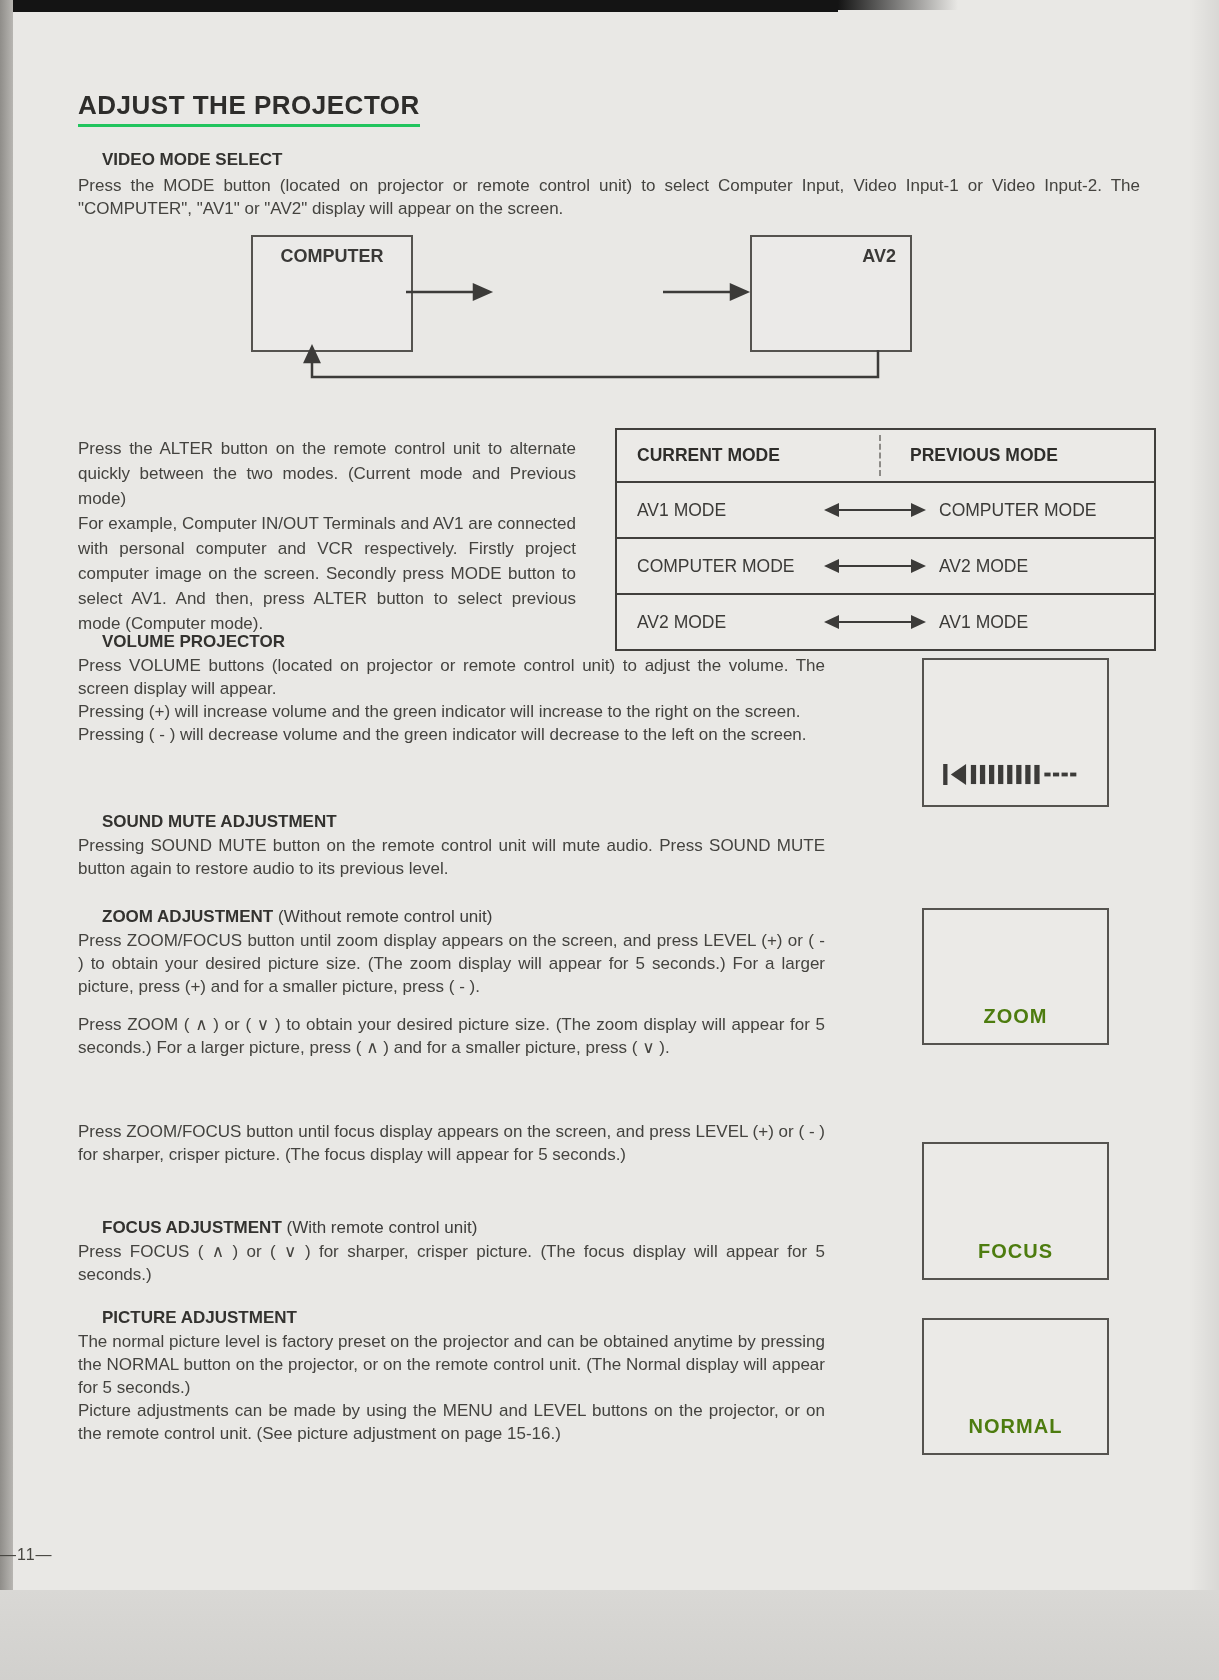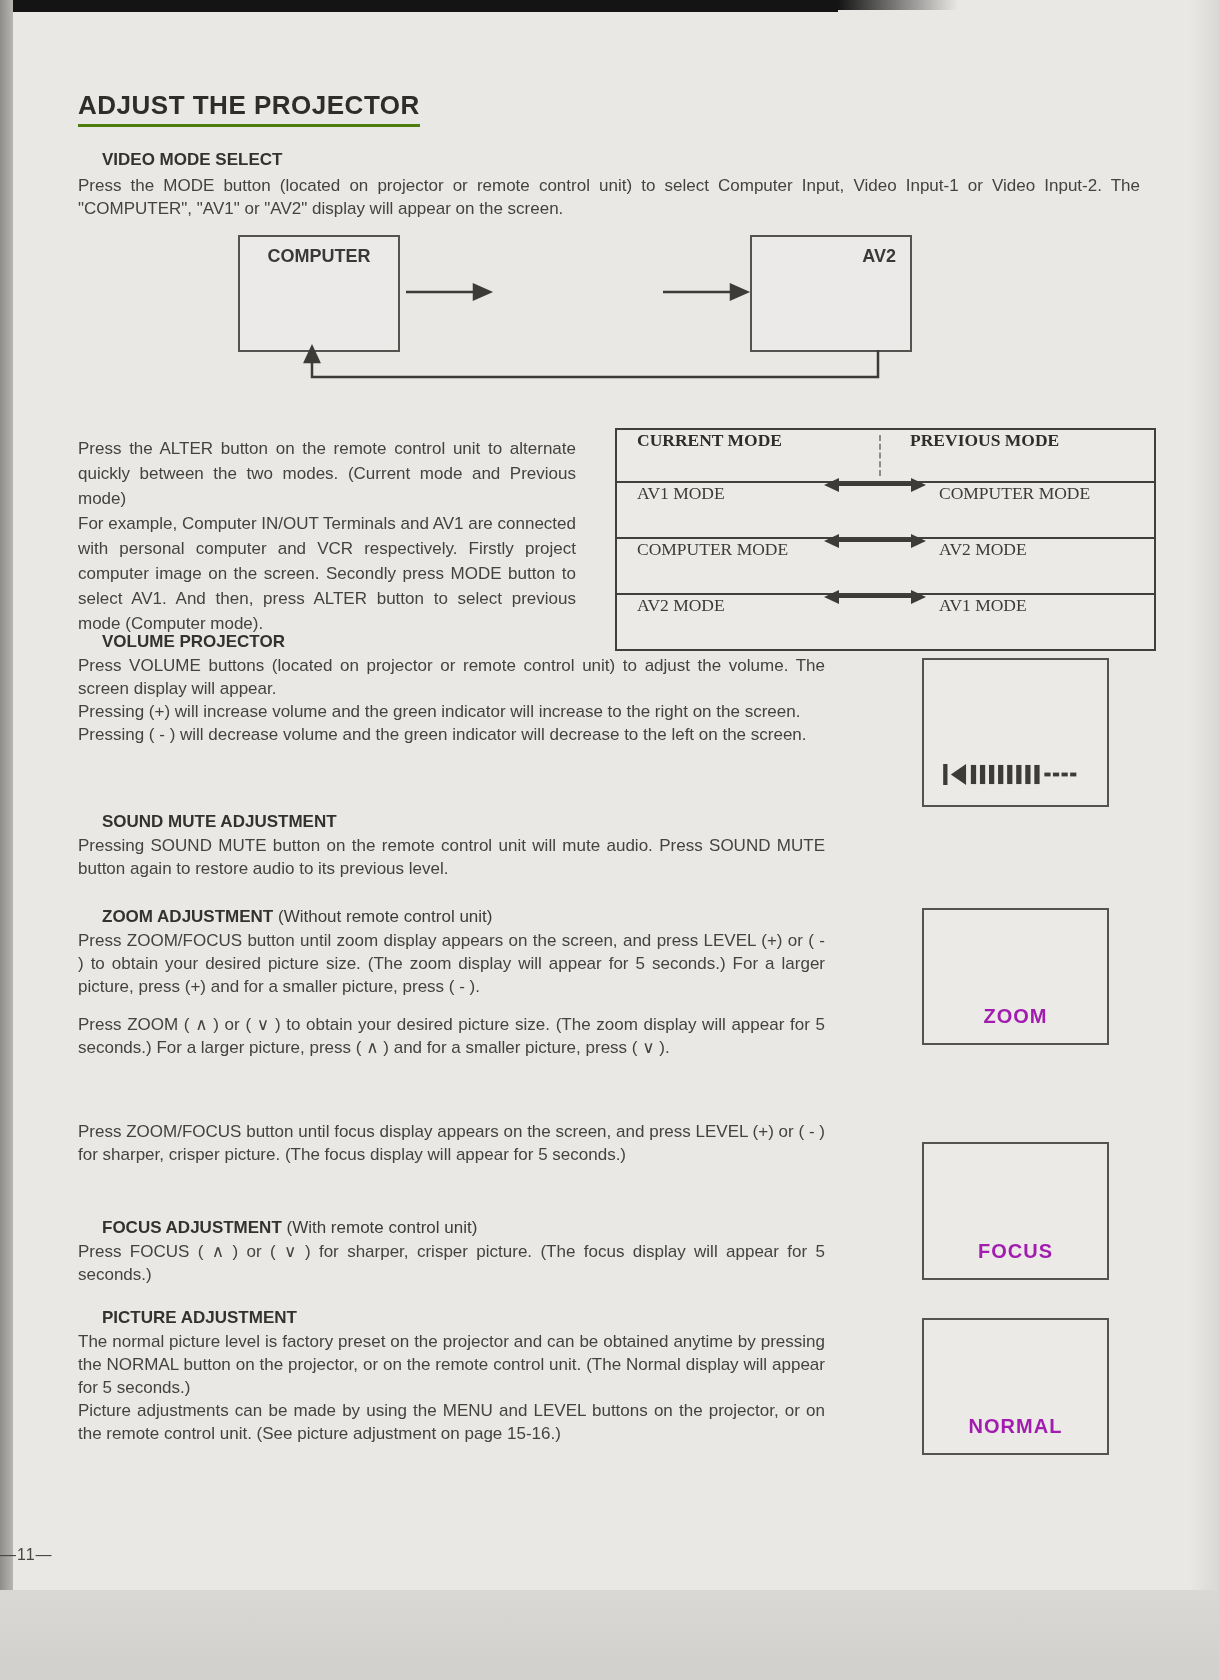--- a/index.html
+++ b/index.html
@@ -17,45 +17,45 @@
     background:linear-gradient(90deg,#8f8d89,#b8b6b2);}
   .scan-bottomband{position:absolute;left:0;top:1590px;width:1219px;height:90px;
     background:linear-gradient(180deg,#d9d8d5,#d1d0cd);}
   .scan-rightedge{position:absolute;right:0;top:0;width:30px;height:1590px;
     background:linear-gradient(90deg,rgba(0,0,0,0),rgba(0,0,0,0.07));}
 
   
   .doc-title{
     position:absolute;left:78px;top:90px;
     font-size:26px;font-weight:bold;letter-spacing:.5px;color:#2e2d2b;
-    border-bottom:3px solid #4d7c0f;padding-bottom:3px;
+    border-bottom:3px solid #22c55e;padding-bottom:3px;
   }
   .sec-heading{font-size:17px;font-weight:bold;color:#33322f;line-height:24px;margin-left:24px;}
   .sec-heading .suffix{font-weight:normal;color:#3d3c3a;}
   .body-text{font-size:17px;line-height:23px;color:#44433f;text-align:justify;}
   .body-text p{margin:0;}
 
   .video-mode{position:absolute;left:78px;top:148px;width:1062px;}
   .video-mode .body-text{margin-top:2px;}
 
   
   .flow-diagram{position:absolute;left:238px;top:235px;width:676px;height:152px;}
   .flow-box{position:absolute;top:0;width:158px;height:113px;border:2px solid #55534f;background:rgba(255,255,255,0.12);}
   .flow-box .fb-label{font-size:18px;font-weight:bold;color:#3a3937;padding-top:9px;}
-  .fb-computer{left:0;}
+  .fb-computer{left:13px;}
   .fb-computer .fb-label{text-align:center;}
   .fb-av1{left:255px;}
   .fb-av2{left:512px;}
   .fb-av1 .fb-label,.fb-av2 .fb-label{text-align:right;padding-right:14px;}
   .flow-connectors{position:absolute;left:0;top:0;width:676px;height:152px;}
 
   
   .alter-text{position:absolute;left:78px;top:436px;width:498px;line-height:25px;}
   .mode-table{position:absolute;left:615px;top:428px;width:537px;border:2px solid #413f3c;background:rgba(255,255,255,0.10);}
-  .mt-row{display:flex;align-items:flex-start;height:54px;border-top:2px solid #413f3c;position:relative;font-family:Liberation Serif, serif;}
+  .mt-row{display:flex;align-items:center;height:54px;border-top:2px solid #413f3c;position:relative;}
   .mt-row.header{border-top:none;height:51px;}
   .mt-divider{position:absolute;left:262px;top:5px;bottom:5px;border-left:2px dashed #8d8b87;}
   .mt-cur{width:198px;padding-left:20px;font-size:17.5px;color:#3c3b38;}
   .mt-prev{padding-left:12px;font-size:17.5px;color:#3c3b38;}
   .mt-row.header .mt-cur,.mt-row.header .mt-prev{font-weight:bold;color:#2f2e2b;}
   .mt-row.header .mt-prev{padding-left:75px;}
   .dbl-arrow{position:relative;width:72px;height:2.5px;background:#3c3b39;margin:0 16px 0 4px;flex:none;}
   .dbl-arrow::before{content:'';position:absolute;left:-15px;top:-5.5px;
     border-top:7px solid transparent;border-bottom:7px solid transparent;border-right:15px solid #3c3b39;}
   .dbl-arrow::after{content:'';position:absolute;right:-15px;top:-5.5px;
@@ -71,21 +71,21 @@
   .s-focus-w{top:1216px;}
   .s-picture{top:1306px;}
 
   
   .display-box{position:absolute;left:922px;width:183px;border:2px solid #55534f;background:rgba(255,255,255,0.10);}
   .db-volume{top:658px;height:145px;}
   .db-zoom{top:908px;height:133px;}
   .db-focus{top:1142px;height:134px;}
   .db-normal{top:1318px;height:133px;}
   .db-label{position:absolute;left:0;right:0;bottom:15px;text-align:center;
-    font-size:20px;font-weight:bold;letter-spacing:1px;color:#a21caf;margin-top:48px;}
+    font-size:20px;font-weight:bold;letter-spacing:1px;color:#4d7c0f;margin-top:48px;}
   .vol-indicator{position:absolute;left:18px;bottom:20px;}
 
   .page-number{position:absolute;left:0;top:1546px;width:1206px;text-align:left;
     font-size:16px;color:#46453f;letter-spacing:1px;}
 </style>
 </head>
 <body>
 
 <div class="scan-topbar"></div>
 <div class="scan-topbar-fade"></div>

